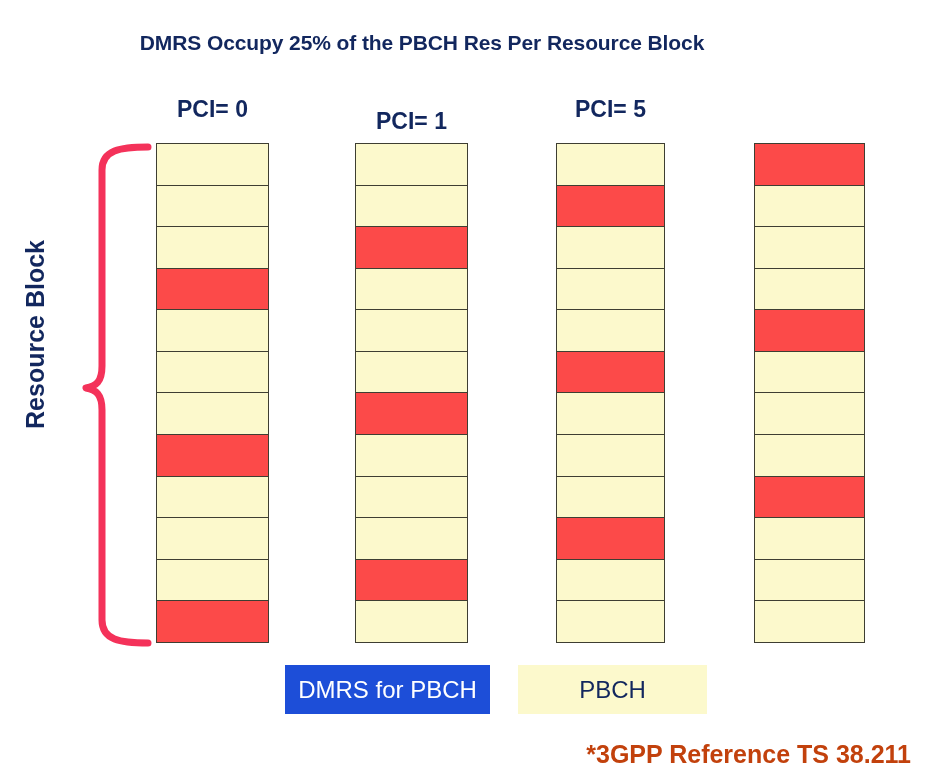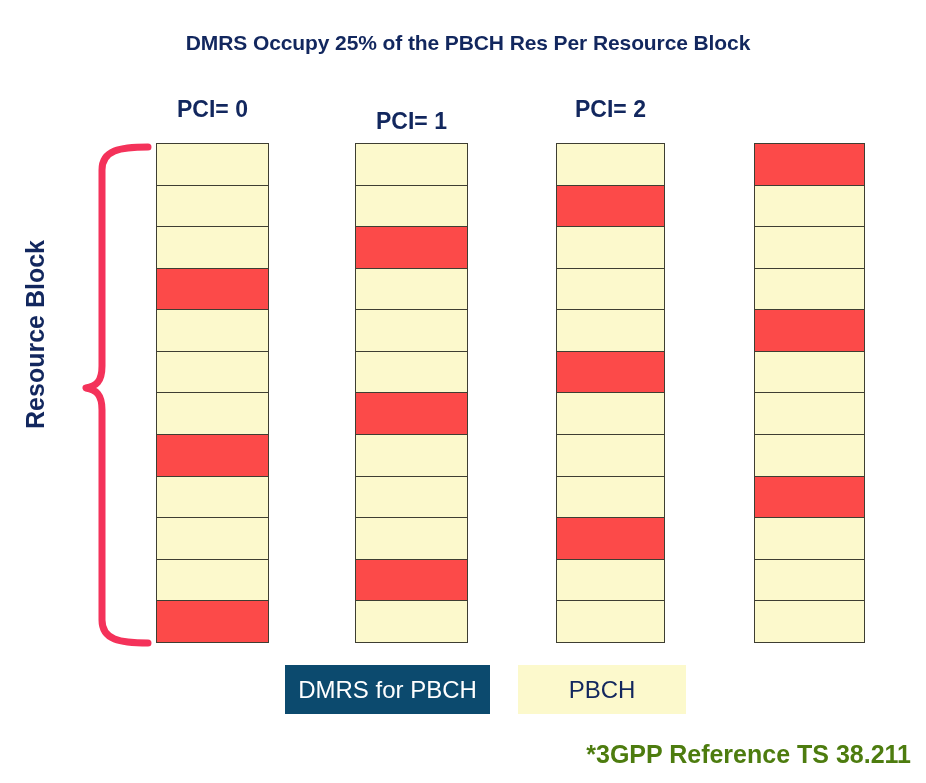--- a/index.html
+++ b/index.html
@@ -22,21 +22,20 @@
     position: absolute;
     left: 0;
     top: 31px;
     width: 844px;
     text-align: center;
     font-size: 21px;
     font-weight: bold;
     color: #12275E;
     letter-spacing: -0.1px;
     white-space: nowrap;
-    margin-left: 46px;
   }
 
   
   #resource-block-group {
     position: absolute;
     left: 0;
     top: 130px;
     width: 160px;
     height: 530px;
   }
@@ -115,40 +114,40 @@
     top: 665px;
     height: 49px;
     line-height: 49px;
     text-align: center;
     font-size: 24px;
     font-weight: normal;
   }
   #legend-dmrs {
     left: 285px;
     width: 205px;
-    background: #0c4a6e;
+    background: #1d4ed8;
     color: #FFFFFF;
   }
   #legend-pbch {
     left: 518px;
-    width: 168px;
+    width: 189px;
     background: #FCF9CC;
     color: #12275E;
   }
 
   
   #footnote {
     position: absolute;
     left: 0;
     top: 740px;
     width: 911px;
     text-align: right;
     font-size: 25px;
     font-weight: bold;
-    color: #4d7c0f;
+    color: #c2410c;
     white-space: nowrap;
   }
 </style>
 </head>
 <body>
 
 <div id="chart-title">DMRS Occupy 25% of the PBCH Res Per Resource Block</div>
 
 <div id="resource-block-group">
   <svg id="resource-block-brace" viewBox="0 0 160 530">
@@ -160,21 +159,21 @@
              L 102 490
              C 102 510, 120 513, 148 513" fill="none" stroke="#F4325A" stroke-width="7" stroke-linecap="round" stroke-linejoin="round"></path>
   </svg>
   <div id="resource-block-label">Resource Block</div>
 </div>
 
 <div id="grid-area">
 
   <div class="pci-header" data-col="0">PCI= 0</div>
   <div class="pci-header" data-col="1">PCI= 1</div>
-  <div class="pci-header" data-col="2">PCI= 2</div>
+  <div class="pci-header" data-col="2">PCI= 5</div>
 
   <div class="pci-column" data-col="0">
       <div class="re-cell pbch" data-col="0"></div>
       <div class="re-cell pbch" data-col="0"></div>
       <div class="re-cell pbch" data-col="0"></div>
       <div class="re-cell dmrs" data-col="0"></div>
       <div class="re-cell pbch" data-col="0"></div>
       <div class="re-cell pbch" data-col="0"></div>
       <div class="re-cell pbch" data-col="0"></div>
       <div class="re-cell dmrs" data-col="0"></div>

